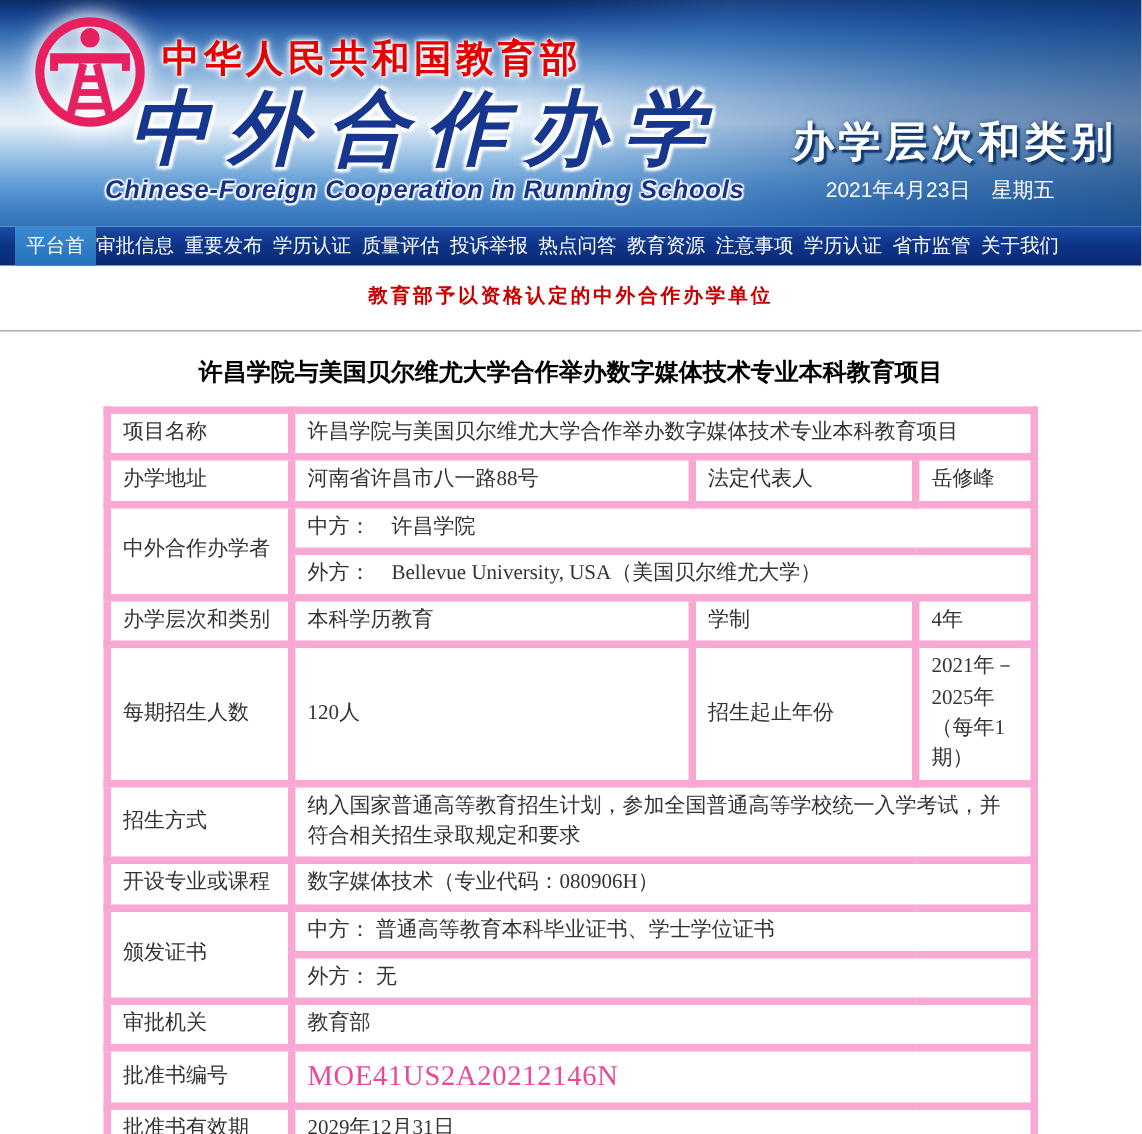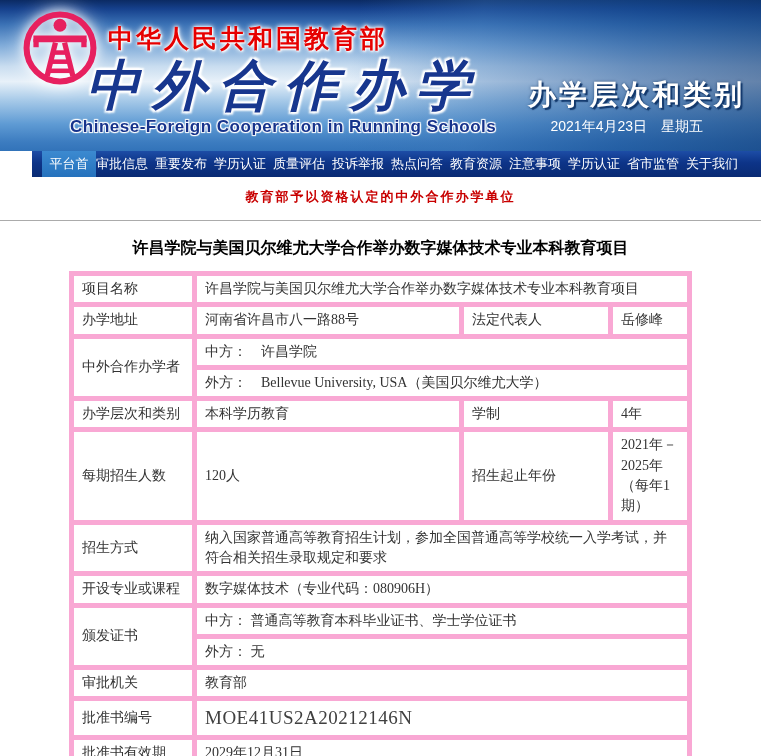--- a/index.html
+++ b/index.html
@@ -23,40 +23,40 @@
     text-shadow:0 0 2px #fff,0 0 4px #fff,0 0 6px #fff,1px 1px 2px #fff;
   }
   .site-title{
     position:absolute;left:86px;top:50px;
     font-size:54px;font-weight:bold;font-style:italic;color:#17368e;letter-spacing:12px;
     text-shadow:0 0 2px #fff,0 0 4px #fff,2px 2px 2px #fff,-2px -2px 2px #fff,2px -2px 2px #fff,-2px 2px 2px #fff;
   }
   .site-subtitle{
     position:absolute;left:70px;top:117px;
     font-family:"Liberation Sans","DejaVu Sans",sans-serif;
-    font-size:17px;font-weight:bold;color:#16338c;letter-spacing:0.5px;
+    font-size:17px;font-weight:bold;font-style:italic;color:#16338c;letter-spacing:0.5px;
     text-shadow:0 0 2px #fff,1px 1px 1px #fff,-1px -1px 1px #fff,1px -1px 1px #fff,-1px 1px 1px #fff;
   }
   .platform-title{
     position:absolute;right:16px;top:76px;
     font-family:"Liberation Sans","DejaVu Sans",sans-serif;
     font-size:28px;font-weight:bold;color:#fff;letter-spacing:3px;
     text-shadow:2px 2px 1px #12386c,0 0 3px rgba(10,40,80,0.6);
   }
   .header-date{
     position:absolute;right:58px;top:118px;
     font-family:"Liberation Sans","DejaVu Sans",sans-serif;
     font-size:14px;color:#fff;text-shadow:1px 1px 1px #1a4а7e;text-align:right;
   }
 
   
   .nav{
     display:flex;align-items:stretch;height:26px;
     background:linear-gradient(180deg,#1d4da6 0%,#0d3488 45%,#0a2b74 100%);
-    font-family:"Liberation Sans","DejaVu Sans",sans-serif;font-size:13px;color:#fff;margin-left:32px;
+    font-family:"Liberation Sans","DejaVu Sans",sans-serif;font-size:13px;color:#fff;
   }
   .nav-home{
     margin-left:10px;width:54px;display:flex;align-items:center;justify-content:center;
     background:linear-gradient(180deg,#3c8ad0 0%,#2572bd 100%);cursor:pointer;white-space:nowrap;
   }
   .nav-menu{flex:1;display:flex;align-items:center;gap:7px;white-space:nowrap;}
   .nav-menu span{cursor:pointer;}
 
   
   .page-heading{
@@ -66,21 +66,21 @@
   .hairline{border-bottom:1px solid #ababab;height:0;}
 
   
   .content{width:623px;margin:0 auto;}
   .project-title{margin:17px 0 12px;text-align:center;font-size:16px;font-weight:bold;color:#000;}
 
   table.info{width:100%;border-collapse:collapse;font-size:14px;color:#333;}
   table.info td{border:5px solid #f9a8d4;padding:3px 8px;height:19px;line-height:1.45;vertical-align:middle;}
   td.lbl{width:102px;}
   .w2{width:246px;} .w3{width:128px;}
-  .moe-no{font-size:19px;color:#404040;letter-spacing:0.5px;height:22px !important;}
+  .moe-no{font-size:19px;color:#ec4899;letter-spacing:0.5px;height:22px !important;}
 
   .change-record{margin:10px 0 16px;font-size:15px;color:#000;}
   .change-record .cr-label{font-weight:bold;}
   .change-record .cr-value{font-weight:normal;font-size:14px;margin-left:12px;color:#333;}
 </style>
 </head>
 <body>
 
 <div class="header">
   <svg class="emblem" viewBox="0 0 100 100" aria-hidden="true">

